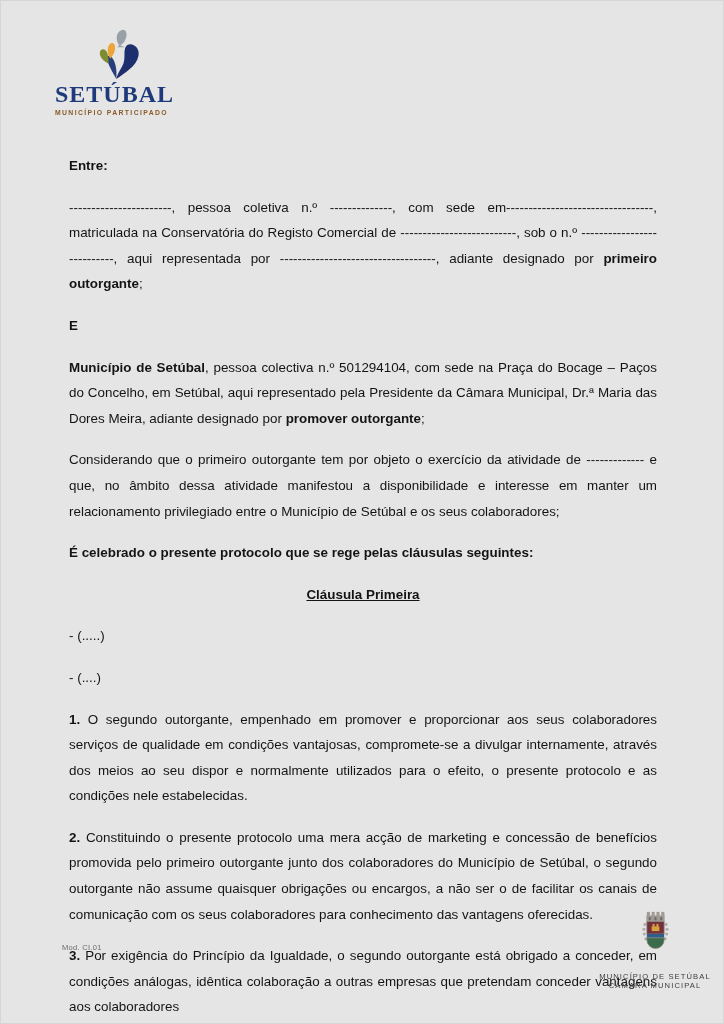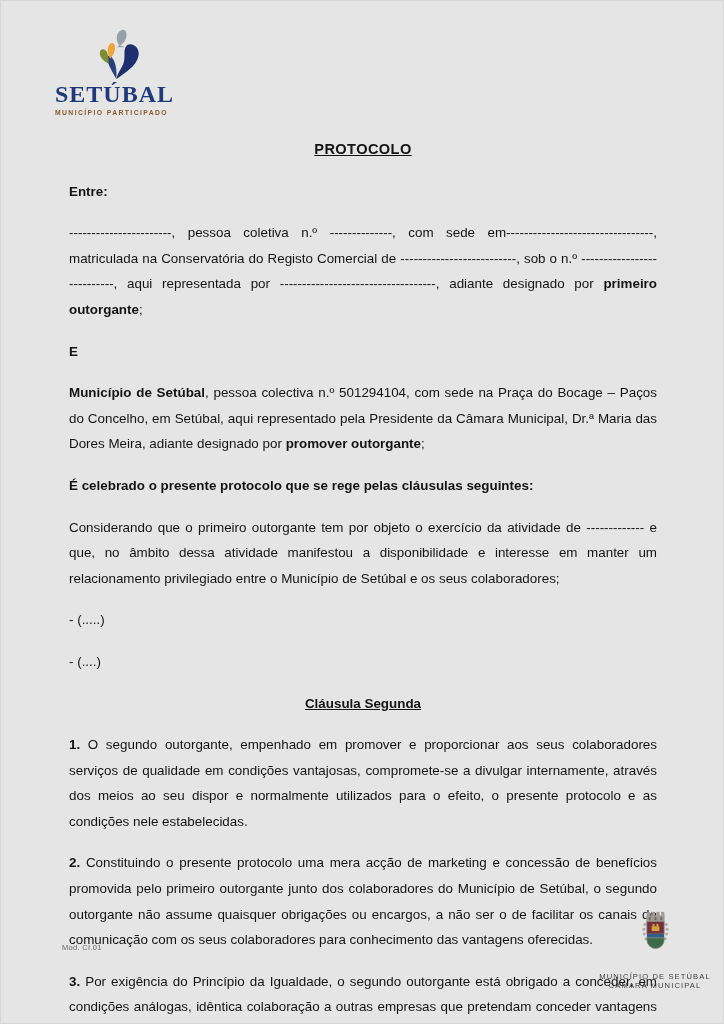--- a/index.html
+++ b/index.html
@@ -103,40 +103,39 @@
       <path d="M22,52 C30,46 43,39 45,28 C47,19 38,13 33,17 C28,22 33,31 28,39 C25,44 23,48 22,52 Z" fill="#1e2f6e"></path>
       <path d="M22,52 C23,42 21,33 17,29 C14,26 11,29 13,34 C15,40 19,46 22,52 Z" fill="#27407c"></path>
       <path d="M16,31 C12,25 12,18 16,15 C20,13 22,18 20,24 C19,27 17,29 16,31 Z" fill="#eda43b"></path>
       <path d="M14,36 C9,34 4,29 5,24 C6,19 12,21 13,26 C14,30 14,33 14,36 Z" fill="#7c8c2f"></path>
     </svg>
     <div class="logo-word">SETÚBAL</div>
     <div class="logo-tagline">MUNICÍPIO PARTICIPADO</div>
   </div>
 
   <div class="content">
-    <div class="doc-title">PROTOCOLO</div>
 
     <div class="para bold">Entre:</div>
 
     <div class="para"><span>-----------------------, pessoa coletiva n.º --------------, com sede em---------------------------------, matriculada na Conservatória do Registo Comercial de --------------------------, sob o n.º ---------------------------, aqui representada por -----------------------------------, adiante designado por </span><span class="bold">primeiro outorgante</span><span>;</span></div>
 
     <div class="para bold gap">E</div>
 
     <div class="para"><span class="bold">Município de Setúbal</span><span>, pessoa colectiva n.º 501294104, com sede na Praça do Bocage – Paços do Concelho, em Setúbal, aqui representado pela Presidente da Câmara Municipal, Dr.ª Maria das Dores Meira, adiante designado por </span><span class="bold">promover outorgante</span><span>;</span></div>
 
+    <div class="para gap"><span>Considerando que o primeiro outorgante tem por objeto o exercício da atividade de ------------- e que, no âmbito dessa atividade manifestou a disponibilidade e interesse em manter um relacionamento privilegiado entre o Município de Setúbal e os seus colaboradores;</span></div>
+
     <div class="para gap-lg"><span class="bold">É celebrado o presente protocolo que se rege pelas cláusulas seguintes:</span></div>
 
-    <div class="para gap"><span>Considerando que o primeiro outorgante tem por objeto o exercício da atividade de ------------- e que, no âmbito dessa atividade manifestou a disponibilidade e interesse em manter um relacionamento privilegiado entre o Município de Setúbal e os seus colaboradores;</span></div>
-
+    <div class="clause-heading">Cláusula Primeira</div>
 
 
     <div class="para">- (.....)</div>
     <div class="para">- (....)</div>
 
-    <div class="clause-heading">Cláusula Segunda</div>
 
     <div class="para"><span class="bold">1.</span><span> O segundo outorgante, empenhado em promover e proporcionar aos seus colaboradores serviços de qualidade em condições vantajosas, compromete-se a divulgar internamente, através dos meios ao seu dispor e normalmente utilizados para o efeito, o presente protocolo e as condições nele estabelecidas.</span></div>
     <div class="para"><span class="bold">2.</span><span> Constituindo o presente protocolo uma mera acção de marketing e concessão de benefícios promovida pelo primeiro outorgante junto dos colaboradores do Município de Setúbal, o segundo outorgante não assume quaisquer obrigações ou encargos, a não ser o de facilitar os canais de comunicação com os seus colaboradores para conhecimento das vantagens oferecidas.</span></div>
     <div class="para"><span class="bold">3.</span><span> Por exigência do Princípio da Igualdade, o segundo outorgante está obrigado a conceder, em condições análogas, idêntica colaboração a outras empresas que pretendam conceder vantagens aos colaboradores</span></div>
   </div>
 
   <div class="footer-mod">Mod. CI.01</div>
 
   <div class="footer-org">
     <svg class="crest" width="29" height="50" viewBox="0 0 30 52" aria-hidden="true">

